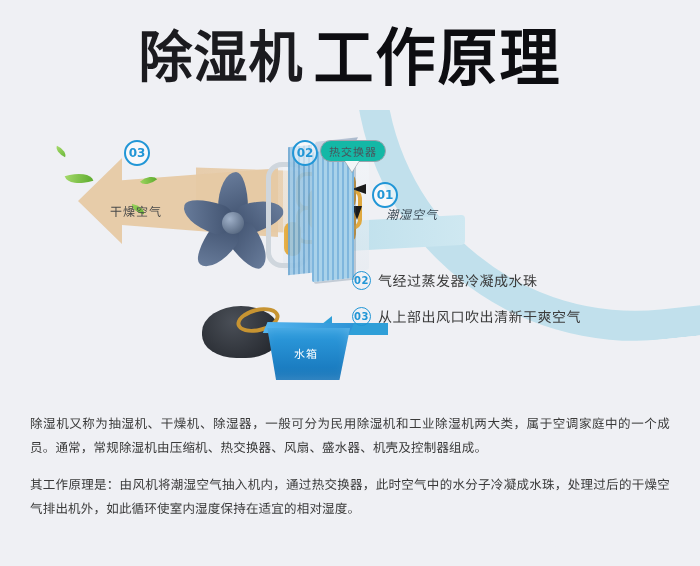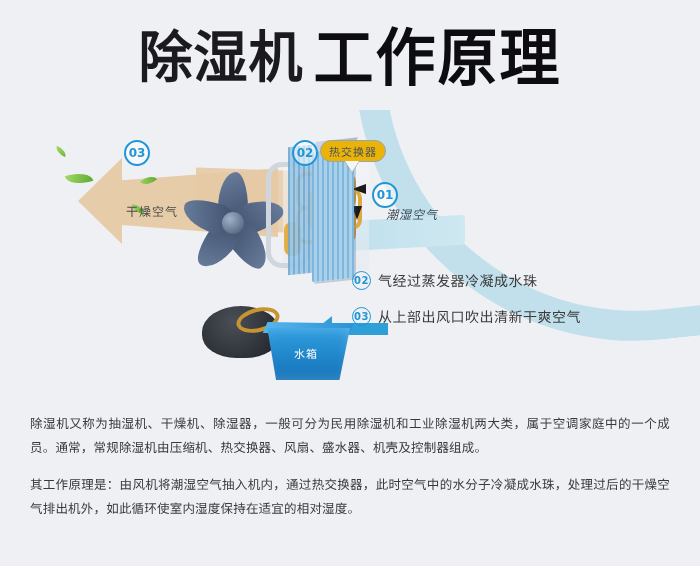--- a/index.html
+++ b/index.html
@@ -66,21 +66,21 @@
     clip-path:polygon(0% 50%, 22% 0%, 22% 26%, 100% 12%, 100% 92%, 22% 78%, 22% 100%);
     opacity:.95;
   }
   .tan-band{
     position:absolute;left:196px;top:60px;width:150px;height:62px;
     background:linear-gradient(90deg,#e6c9a4,#e9d2b3);
     opacity:.9;
     transform:skewY(2deg);
   }
   .lbl-dry{
-    position:absolute;left:126px;top:92px;
+    position:absolute;left:110px;top:92px;
     font-size:12px;color:#4a4a4a;letter-spacing:1px;
   }
   .lbl-humid{
     position:absolute;left:386px;top:95px;
     font-size:12px;color:#3b4a55;letter-spacing:1px;font-style:italic;
   }
 
   
   .leaf{position:absolute;background:#7dc242;border-radius:0 100% 0 100%;}
   .leaf.l1{left:66px;top:62px;width:26px;height:13px;transform:rotate(-18deg);
@@ -157,21 +157,21 @@
     letter-spacing:0;
   }
   .badge.b01{left:372px;top:72px;}
   .badge.b02{left:292px;top:30px;}
   .badge.b03{left:124px;top:30px;}
 
   
   .callout{
     position:absolute;left:320px;top:30px;
     padding:2px 8px;border:1.5px solid #9aa4ad;border-radius:11px;
-    background:#eab308;font-size:11px;color:#4a535b;letter-spacing:1px;
+    background:#14b8a6;font-size:11px;color:#4a535b;letter-spacing:1px;
   }
   .callout:after{
     content:"";position:absolute;left:24px;bottom:-11px;
     border-left:7px solid transparent;border-right:7px solid transparent;
     border-top:11px solid #f4f6f8;
     filter:drop-shadow(0 1px 0 #9aa4ad);
   }
 
   
   .steps{position:absolute;left:352px;top:160px;width:340px;}

